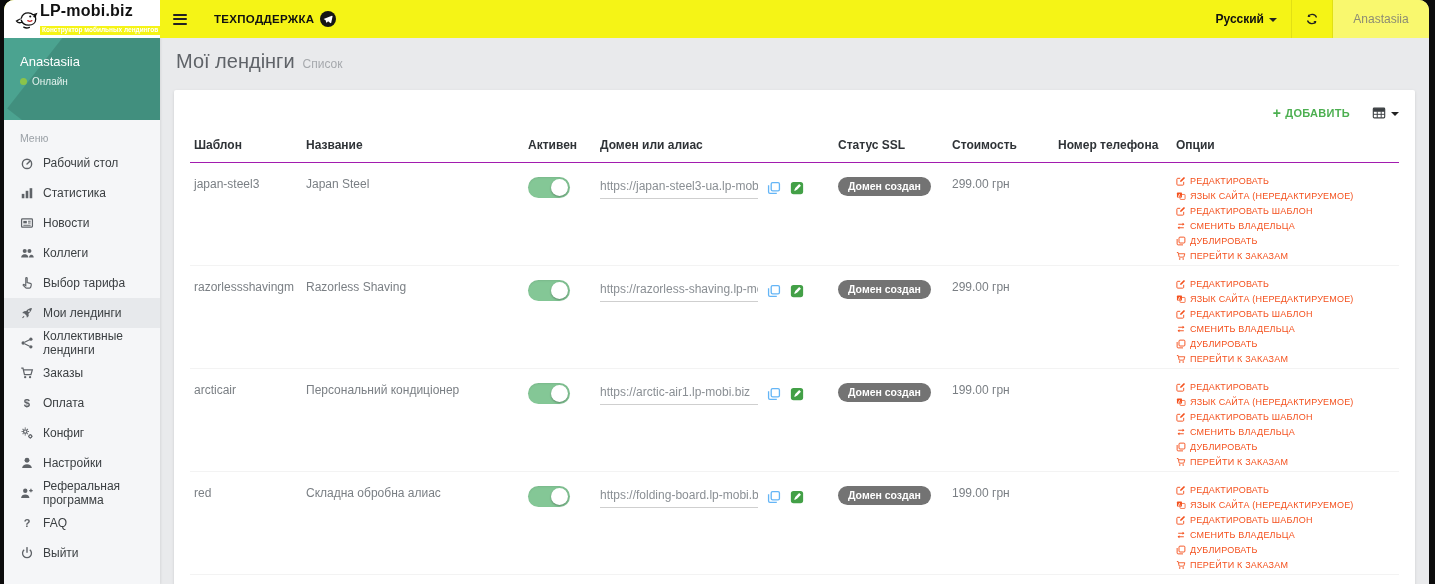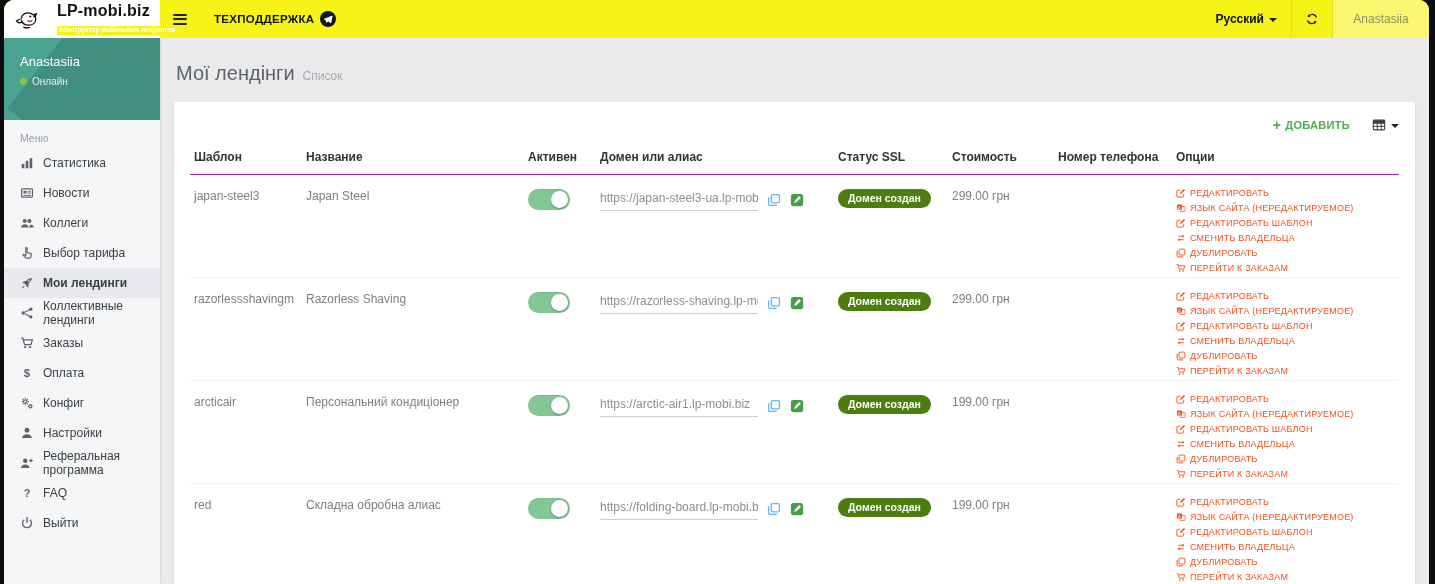--- a/index.html
+++ b/index.html
@@ -4,21 +4,21 @@
 <style>
   * { margin:0; padding:0; box-sizing:border-box; }
   html,body { width:1435px; height:584px; overflow:hidden; background:#0c0c0c;
               font-family:"Liberation Sans", sans-serif; }
   .app { position:absolute; left:4px; right:6px; top:0; bottom:0;
          border-radius:10px 10px 0 0; overflow:hidden; background:#e9eaec; }
 
   
   .topbar { position:absolute; left:0; right:0; top:0; height:38px; background:#f5f416;
             display:flex; align-items:stretch; z-index:5; }
-  .logo-box { width:156px; background:#fff; display:flex; align-items:center; padding:0 8px 0 10px; gap:17px; }
+  .logo-box { width:156px; background:#fff; display:flex; align-items:center; padding:0 8px 0 10px; gap:0; }
   .logo-text { line-height:1; }
   .logo-title { font-size:16px; font-weight:bold; color:#111; letter-spacing:.2px; }
   .logo-sub { display:inline-block; background:#f5f416; color:#fff; font-size:6.5px; font-weight:bold;
               padding:1px 2px; margin-top:2px; white-space:nowrap; }
   .burger { width:40px; display:flex; align-items:center; justify-content:center; cursor:pointer; }
   .burger .lines { width:14px; }
   .burger .lines i { display:block; height:2px; background:#222; margin:2.5px 0; border-radius:1px; }
   .support { display:flex; align-items:center; gap:6px; padding:0 14px; font-size:11.5px; font-weight:bold;
              color:#111; letter-spacing:.3px; cursor:pointer; }
   .tb-spacer { flex:1; }
@@ -37,26 +37,26 @@
   .side-user::before { content:""; position:absolute; width:150px; height:220px; background:rgba(0,0,0,.12);
                        transform:rotate(38deg); left:55px; top:-80px; }
   .side-user-name { position:relative; color:#fff; font-size:13px; }
   .side-user-status { position:relative; display:flex; align-items:center; gap:5px; margin-top:7px;
                       color:#e4f2ee; font-size:10px; }
   .dot { width:7px; height:7px; border-radius:50%; background:#8bc34a; }
   .menu-label { padding:12px 0 4px 16px; font-size:10.5px; color:#9aa0a6; }
   .menu-item { display:flex; align-items:center; gap:9px; height:30px; padding-left:16px;
                font-size:12px; color:#3c4043; cursor:pointer; }
   .menu-item .icn { color:#5f6368; }
-  .menu-item.active { background:#e7e9ec; font-weight:bold; }
+  .menu-item.active { background:#e7e9ec; font-weight:normal; }
   .icn { display:inline-flex; width:14px; height:14px; align-items:center; justify-content:center; flex:0 0 14px; }
   .icn svg { width:14px; height:14px; }
 
   
-  .main { position:absolute; left:156px; right:0; top:38px; bottom:0; padding:24px 14px; }
+  .main { position:absolute; left:156px; right:0; top:38px; bottom:0; padding:12px 14px; }
   .page-head { display:flex; align-items:baseline; gap:8px; padding-left:2px; height:34px; }
   .page-title { font-size:20px; color:#5f6368; font-weight:normal; }
   .page-sub { font-size:12px; color:#a6a9ad; }
   .card { background:#fff; border-radius:2px; box-shadow:0 1px 3px rgba(0,0,0,.12); margin-top:6px;
           padding:0 16px; min-height:520px; }
   .card-toolbar { display:flex; justify-content:flex-end; align-items:center; gap:22px; height:40px; padding-top:6px; }
   .add-btn { display:flex; align-items:center; gap:4px; color:#4caf50; font-size:11px; font-weight:bold;
              letter-spacing:.3px; cursor:pointer; }
   .add-btn .plus { font-size:14px; font-weight:bold; }
   .grid-dd { display:flex; align-items:center; gap:5px; cursor:pointer; color:#3c4043; }
@@ -74,21 +74,21 @@
   .toggle .knob { position:absolute; right:2px; top:2px; width:17px; height:17px; border-radius:50%;
                   background:#fff; box-shadow:0 1px 2px rgba(0,0,0,.3); }
 
   .domain-wrap { display:flex; align-items:center; gap:9px; }
   .domain-input { width:158px; border:none; border-bottom:1px solid #cfcfcf; font-size:12px; color:#8a8f94;
                   background:transparent; padding:2px 0 5px 0; outline:none;
                   font-family:"Liberation Sans", sans-serif; white-space:nowrap; overflow:hidden; }
   .ico-copy { color:#64b5f6; cursor:pointer; }
   .ico-editsq { cursor:pointer; }
 
-  .badge { display:inline-block; background:#4d7c0f; color:#fff; font-size:10.5px; font-weight:bold;
+  .badge { display:inline-block; background:#737373; color:#fff; font-size:10.5px; font-weight:bold;
            padding:3px 10px 4px 10px; border-radius:11px; white-space:nowrap; }
 
   .opts { padding-top:10px !important; }
   .opt-link { display:flex; align-items:center; gap:4px; color:#f4511e; font-size:9px; font-weight:normal;
               letter-spacing:.2px; height:15px; cursor:pointer; text-decoration:none; white-space:nowrap; }
   .opt-link .icn, .opt-link .icn svg { width:10px; height:10px; flex:0 0 10px; }
 </style>
 </head>
 <body>
 
@@ -152,20 +152,29 @@
   <div class="sidebar">
     <div class="side-user">
       <div class="side-user-name">Anastasiia</div>
       <div class="side-user-status">
         <span class="dot"></span>
         <span>Онлайн</span>
       </div>
     </div>
     <div class="menu-label">Меню</div>
     <div id="menu">
+        <div class="menu-item">
+          <span class="icn">
+            <svg viewBox="0 0 16 16">
+              <circle cx="8" cy="9" r="5.3" fill="none" stroke="currentColor" stroke-width="1.6"></circle>
+              <path d="M8 9.2 11.2 6" stroke="currentColor" stroke-width="1.6" stroke-linecap="round"></path>
+            </svg>
+          </span>
+          <span>Рабочий стол</span>
+        </div>
         <div class="menu-item">
           <span class="icn">
             <svg viewBox="0 0 16 16">
               <rect x="2" y="9" width="3" height="5" fill="currentColor"></rect>
               <rect x="6.5" y="5.5" width="3" height="8.5" fill="currentColor"></rect>
               <rect x="11" y="2.5" width="3" height="11.5" fill="currentColor"></rect>
             </svg>
           </span>
           <span>Статистика</span>
         </div>

